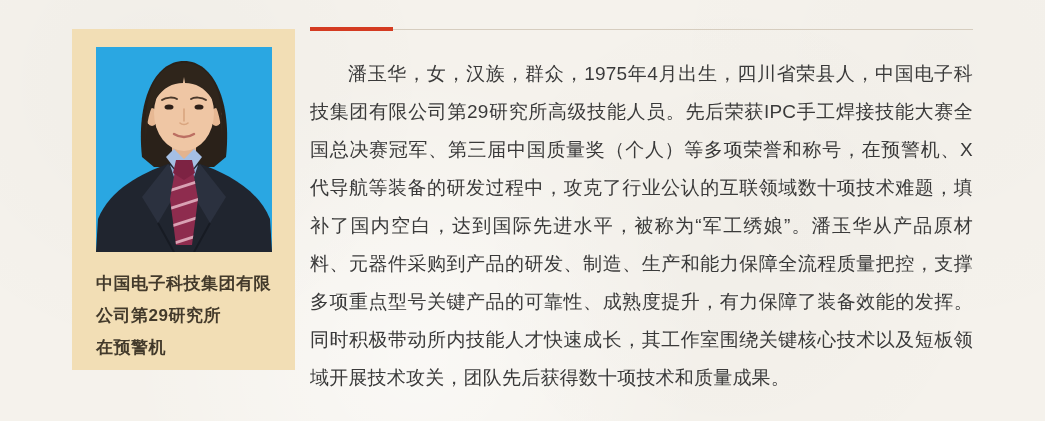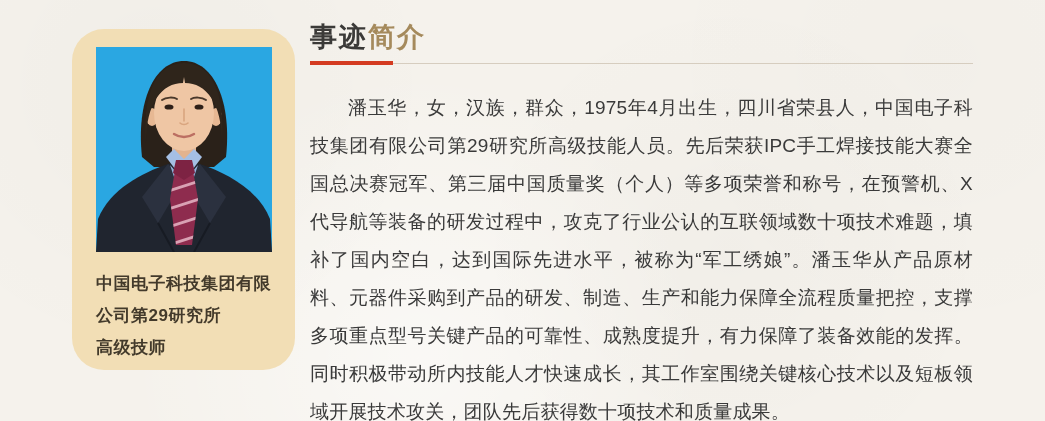--- a/index.html
+++ b/index.html
@@ -24,21 +24,20 @@
   }
 
   
   .profile-card {
     position: absolute;
     left: 72px;
     top: 29px;
     width: 223px;
     height: 341px;
     background: #f2deb5;
-    border-radius: 32px;
   }
 
   .photo {
     position: absolute;
     left: 24px;
     top: 18px;
     width: 176px;
     height: 205px;
     overflow: hidden;
   }
@@ -162,28 +161,27 @@
         </g>
 
         <path d="M80,113 L96,113 L99,126 L88,133 L77,126 Z" fill="#7d2343"></path>
 
         <path d="M62,176 L78,205 M114,176 L98,205" stroke="#171b23" stroke-width="2" fill="none"></path>
       </svg>
     </div>
 
     <div class="caption">
       <div>中国电子科技集团有限公司第29研究所</div>
-      <div>高级技师</div>
+      <div>在预警机</div>
     </div>
 
   </aside>
 
   <section class="content">
 
-    <h2 class="heading"><span class="part-primary">事迹</span><span class="part-secondary">简介</span></h2>
 
     <div class="rule">
       <span class="rule-accent"></span>
       <span class="rule-line"></span>
     </div>
 
     <p class="bio">潘玉华，女，汉族，群众，1975年4月出生，四川省荣县人，中国电子科技集团有限公司第29研究所高级技能人员。先后荣获IPC手工焊接技能大赛全国总决赛冠军、第三届中国质量奖（个人）等多项荣誉和称号，在预警机、X代导航等装备的研发过程中，攻克了行业公认的互联领域数十项技术难题，填补了国内空白，达到国际先进水平，被称为“军工绣娘”。潘玉华从产品原材料、元器件采购到产品的研发、制造、生产和能力保障全流程质量把控，支撑多项重点型号关键产品的可靠性、成熟度提升，有力保障了装备效能的发挥。同时积极带动所内技能人才快速成长，其工作室围绕关键核心技术以及短板领域开展技术攻关，团队先后获得数十项技术和质量成果。</p>
 
   </section>
 

